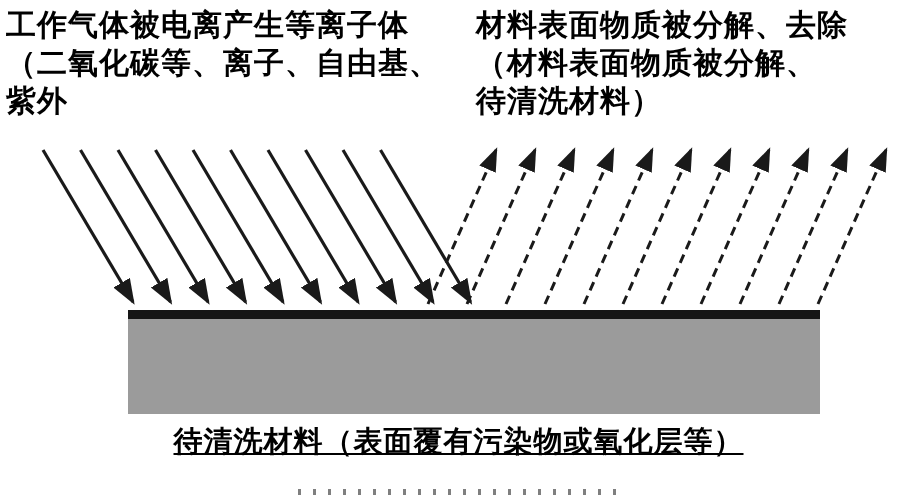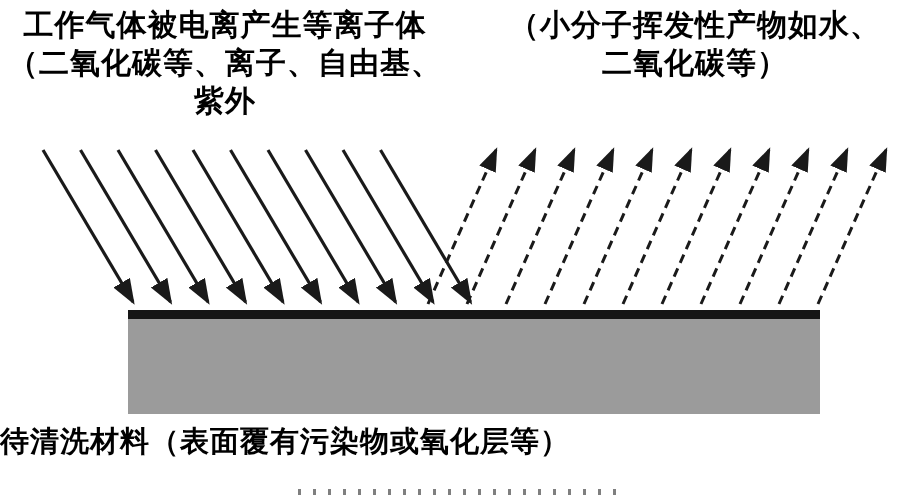--- a/index.html
+++ b/index.html
@@ -2,55 +2,56 @@
 <html><head>
 <meta charset="utf-8">
 <style>
   html,body{margin:0;padding:0;background:#fff;}
   .canvas{
     position:relative;width:917px;height:495px;background:#ffffff;
     font-family:"Liberation Serif","DejaVu Serif",serif;color:#000;
     overflow:hidden;
   }
   .label{
-    position:absolute;top:6px;width:438px;text-align:center;
+    position:absolute;top:6px;width:438px;
     font-size:30px;line-height:38px;font-weight:600;letter-spacing:1px;
   }
   .label.left{left:6px;}
   .label.right{left:476px;}
   svg.arrows{position:absolute;left:0;top:140px;display:block;}
   line.solid{stroke:#1a1a1a;stroke-width:3.2;}
   line.dashed{stroke:#1a1a1a;stroke-width:3;stroke-dasharray:9 6;}
   .substrate{
     position:absolute;left:128px;top:310px;width:692px;height:104px;
     background:#9b9b9b;border-top:9px solid #161616;box-sizing:border-box;
   }
   .caption{
-    position:absolute;left:0;top:422px;width:917px;text-align:left;
-    font-size:29px;font-weight:600;letter-spacing:1px;
+    position:absolute;left:0;top:422px;width:917px;text-align:center;
+    font-size:29px;font-weight:600;letter-spacing:1px;text-decoration:underline;
   }
   .sliver{
     position:absolute;left:298px;top:489px;width:330px;height:6px;
     background:repeating-linear-gradient(90deg,#3a3a3a 0 3px,transparent 3px 15px);
     opacity:.65;
   }
 </style>
 </head>
 <body>
 
 <div class="canvas">
 
   <div class="label left">
     <div>工作气体被电离产生等离子体</div>
     <div>（二氧化碳等、离子、自由基、紫外</div>
   </div>
 
   <div class="label right">
-    <div>（小分子挥发性产物如水、</div>
-    <div>二氧化碳等）</div>
+    <div>材料表面物质被分解、去除</div>
+    <div>（材料表面物质被分解、</div>
+    <div>待清洗材料）</div>
   </div>
 
   <svg class="arrows" width="917" height="172" viewBox="0 0 917 172" aria-hidden="true">
     <defs>
       <marker id="arrowhead" markerWidth="10" markerHeight="8" refX="7" refY="3" orient="auto" markerUnits="strokeWidth">
         <path d="M0,0 L8,3 L0,6 z" fill="#1a1a1a"></path>
       </marker>
     </defs>
     <g id="solid-group">
         <line x1="43" y1="10" x2="133" y2="162" class="solid" marker-end="url(#arrowhead)"></line>

